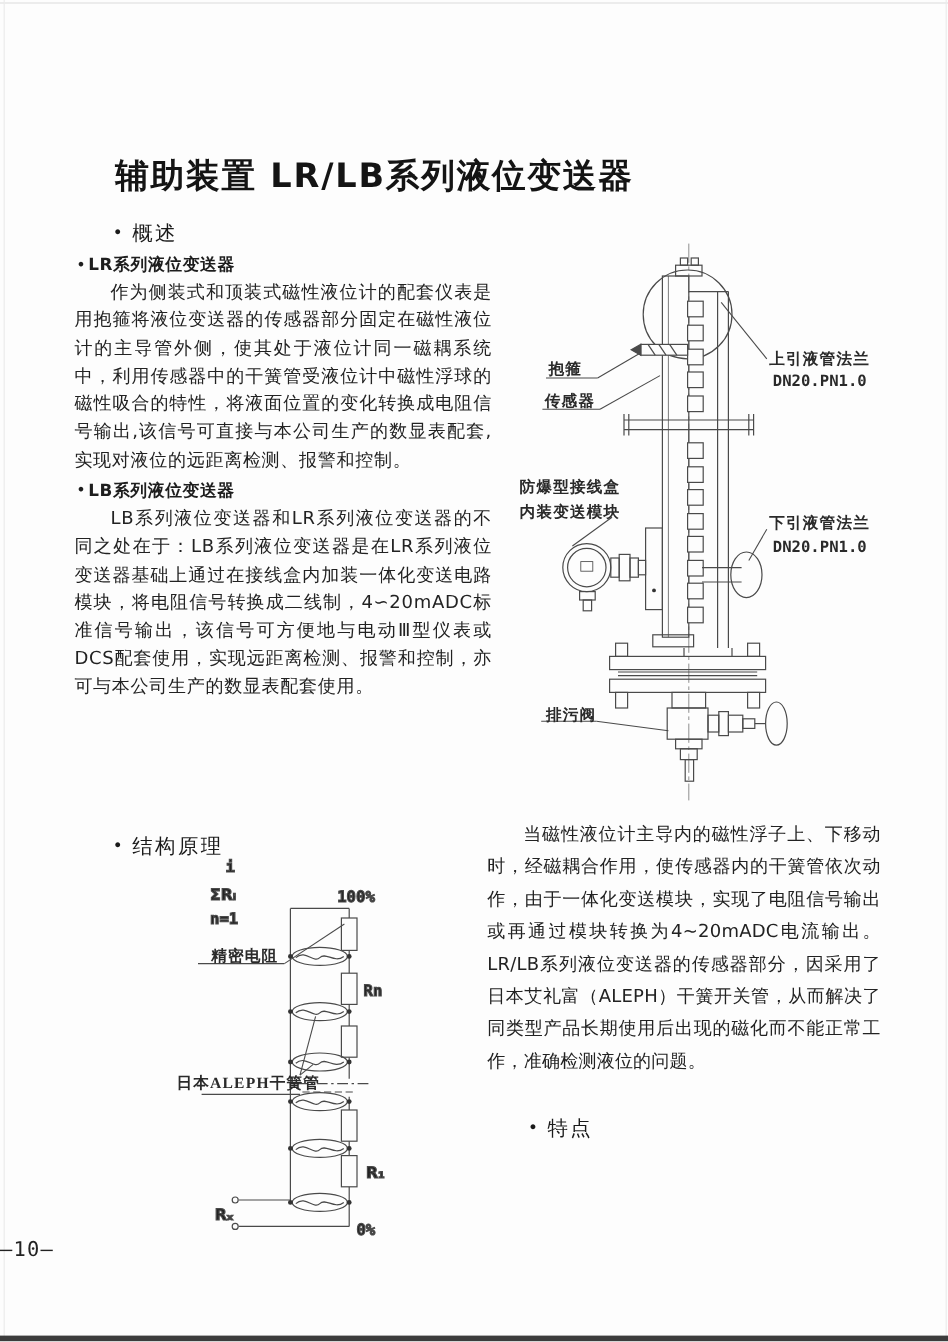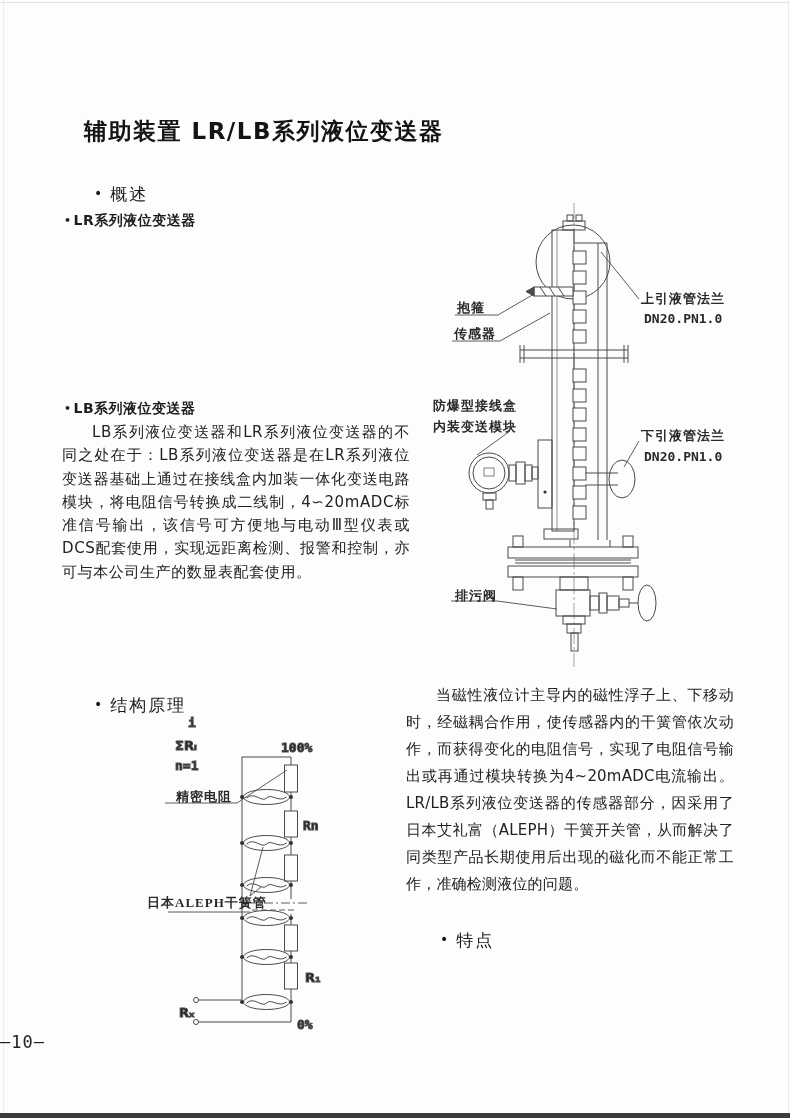--- a/index.html
+++ b/index.html
@@ -8,22 +8,22 @@
     background:#fdfdfd;overflow:hidden;
     font-family:"DejaVu Sans","Liberation Sans",sans-serif;
     color:#1e1e1e;
   }
   .edge-top{position:absolute;left:0;top:2px;width:100%;height:1px;background:#e2e2e2;}
   .edge-left{position:absolute;left:3px;top:0;width:1px;height:100%;background:#ececec;}
   .edge-right{position:absolute;right:1px;top:0;width:1px;height:100%;background:#ececec;}
   .edge-bottom{position:absolute;left:0;bottom:0;width:100%;height:5px;background:#3c3c3c;}
 
   .title{
-    position:absolute;left:80px;top:112px;margin:4px;
-    font-size:23px;font-weight:bold;letter-spacing:1.5px;color:#141414;
+    position:absolute;left:80px;top:112px;margin:16px;
+    font-size:28px;font-weight:bold;letter-spacing:1.5px;color:#141414;
   }
   .heading{
     position:absolute;font-size:17px;font-weight:normal;letter-spacing:2px;color:#1a1a1a;
     white-space:nowrap;
     margin-left:16px;
   }
   .heading .bullet{font-size:14px;margin-right:6px;vertical-align:2px;}
   .subheading{
     position:absolute;font-size:14px;font-weight:bold;letter-spacing:0.5px;white-space:nowrap;
   }
@@ -54,20 +54,21 @@
   <div class="edge-top"></div>
   <div class="edge-left"></div>
   <div class="edge-right"></div>
   <div class="edge-bottom"></div>
 
   <h1 class="title">辅助装置 LR/LB系列液位变送器</h1>
 
   <div class="heading" style="left:78px;top:183px;"><span class="bullet">•</span><span>概述</span></div>
 
   <div class="subheading" style="left:64px;top:212px;"><span class="bullet">•</span><span>LR系列液位变送器</span></div>
+  <p class="body" style="left:62px;top:232px;width:348px;">作为侧装式和顶装式磁性液位计的配套仪表是用抱箍将液位变送器的传感器部分固定在磁性液位计的主导管外侧，使其处于液位计同一磁耦系统中，利用传感器中的干簧管受液位计中磁性浮球的磁性吸合的特性，将液面位置的变化转换成电阻信号输出,该信号可直接与本公司生产的数显表配套,实现对液位的远距离检测、报警和控制。</p>
 
   <div class="subheading" style="left:64px;top:400px;"><span class="bullet">•</span><span>LB系列液位变送器</span></div>
   <p class="body" style="left:62px;top:421px;width:348px;">LB系列液位变送器和LR系列液位变送器的不同之处在于：LB系列液位变送器是在LR系列液位变送器基础上通过在接线盒内加装一体化变送电路模块，将电阻信号转换成二线制，4∽20mADC标准信号输出，该信号可方便地与电动Ⅲ型仪表或DCS配套使用，实现远距离检测、报警和控制，亦可与本公司生产的数显表配套使用。</p>
 
   <svg class="device-svg" style="left:420px;top:195px;" width="310" height="480" viewBox="0 0 310 480" stroke="#4a4a4a" stroke-width="1" fill="none">
 
     <line x1="154" y1="8" x2="154" y2="472" stroke="#8a8a8a" stroke-width="0.8" stroke-dasharray="16 3 3 3"></line>
 
     <circle cx="153" cy="67" r="37"></circle>
 
@@ -283,18 +284,18 @@
     <text x="146" y="52" class="svgtxt">100%</text>
     <text x="162" y="329" class="svgtxt">0%</text>
     <text x="168" y="130" class="svgtxt">Rn</text>
     <text x="170" y="282" class="svgtxt" style="font-family:'DejaVu Sans',sans-serif">R₁</text>
     <text x="44" y="317" class="svgtxt" style="font-family:'DejaVu Sans',sans-serif">Rₓ</text>
   </svg>
 
   <div class="label" style="left:176px;top:788px;">精密电阻</div>
   <div class="label" style="left:147px;top:894px;font-family:Liberation Serif, serif;">日本ALEPH干簧管</div>
 
-  <p class="body rcol" style="left:406px;top:682px;width:328px;">当磁性液位计主导内的磁性浮子上、下移动时，经磁耦合作用，使传感器内的干簧管依次动作，而获得变化的电阻信号，实现了电阻信号输出或再通过模块转换为4~20mADC电流输出。LR/LB系列液位变送器的传感器部分，因采用了日本艾礼富（ALEPH）干簧开关管，从而解决了同类型产品长期使用后出现的磁化而不能正常工作，准确检测液位的问题。</p>
+  <p class="body rcol" style="left:406px;top:682px;width:328px;">当磁性液位计主导内的磁性浮子上、下移动时，经磁耦合作用，使传感器内的干簧管依次动作，由于一体化变送模块，实现了电阻信号输出或再通过模块转换为4~20mADC电流输出。LR/LB系列液位变送器的传感器部分，因采用了日本艾礼富（ALEPH）干簧开关管，从而解决了同类型产品长期使用后出现的磁化而不能正常工作，准确检测液位的问题。</p>
 
   <div class="heading" style="left:424px;top:929px;"><span class="bullet">•</span><span>特点</span></div>
 
   <div class="pageno">–10–</div>
 </div>
 
 </body></html>

